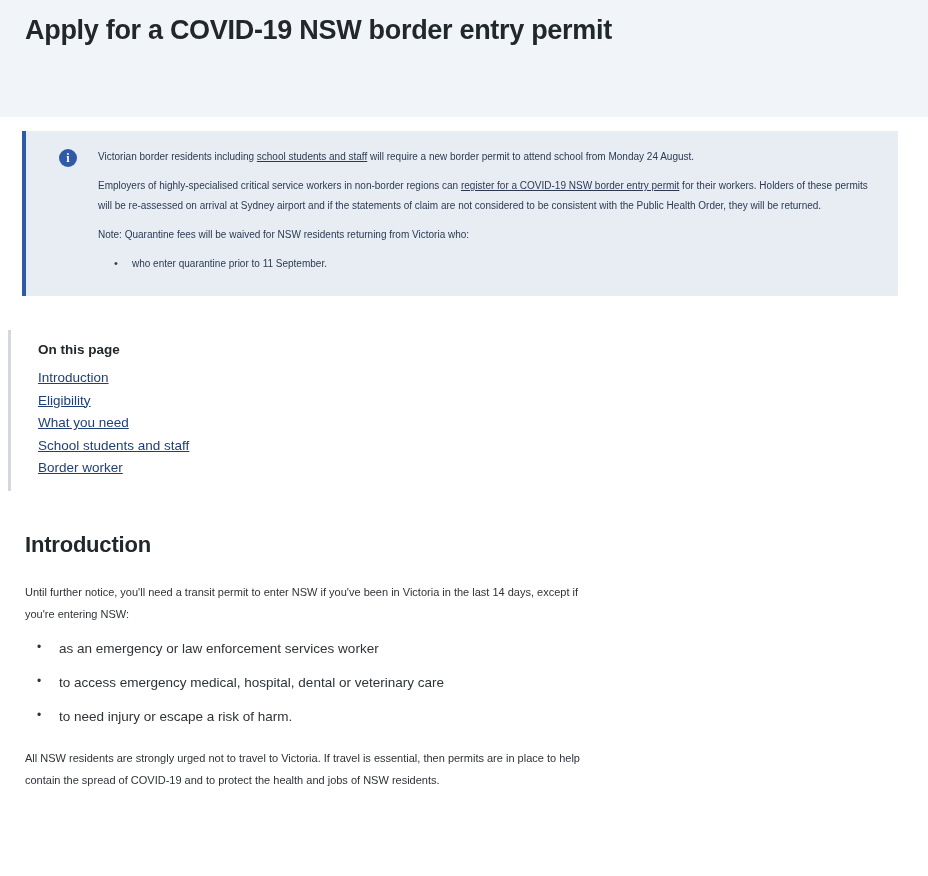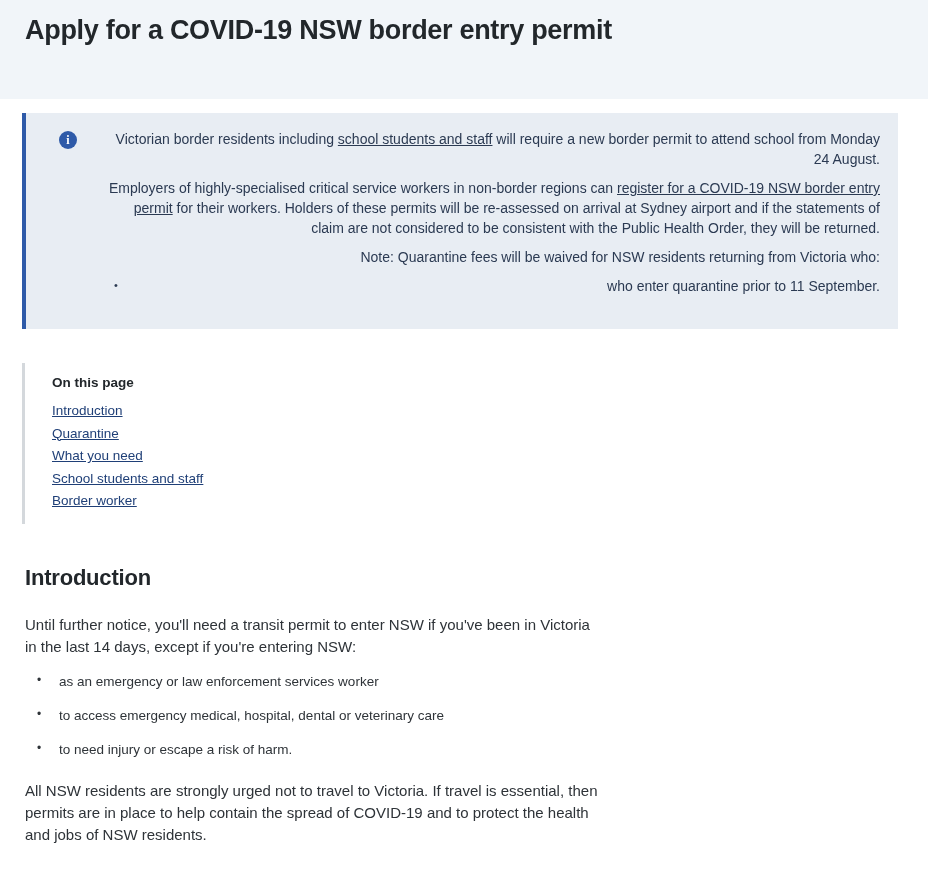--- a/index.html
+++ b/index.html
@@ -11,21 +11,21 @@
     height: 876px;
     background: #ffffff;
     font-family: "Liberation Sans", sans-serif;
     color: #22272b;
     overflow: hidden;
   }
 
   
   .page-header {
     background: #f1f5f9;
-    height: 99px;
+    height: 117px;
     padding: 0;
     box-sizing: border-box;
   }
   .page-title {
     margin: 0;
     padding: 12px 0 0 25px;
     font-size: 27px;
     line-height: 37px;
     font-weight: bold;
     letter-spacing: -0.3px;
@@ -55,60 +55,59 @@
     color: #ffffff;
     font-size: 12px;
     font-weight: bold;
     line-height: 18px;
     text-align: center;
     margin: 2px 21px 0 15px;
     font-family: "Liberation Serif", serif;
   }
   .callout-body {
     flex: 1 1 auto;
-    font-size: 14px;
+    font-size: 10px;
     line-height: 20px;
     color: #2b3a52;
-    text-align: right;
   }
   .callout-body p {
     margin: 0 0 9px 0;
   }
   .callout-body p:last-child {
     margin-bottom: 0;
   }
   .callout-body ul {
     margin: 2px 0 0 0;
     padding: 0 0 0 16px;
     list-style: none;
   }
   .callout-body li {
     position: relative;
     margin: 0 0 9px 0;
     padding-left: 18px;
     line-height: 20px;
   }
-  .callout-body li:last-child { margin-bottom: 15px; }
+  .callout-body li:last-child { margin-bottom: 4px; }
   .callout-body li::before {
     content: "\2022";
     position: absolute;
     left: 0;
     top: -1px;
     font-size: 11px;
     color: #2b3a52;
   }
   .callout-body a {
     color: #2b3a52;
     text-decoration: underline;
   }
   .note-label { font-weight: normal; }
 
   
   .onthispage {
-    margin: 34px 0 0 22px;
+    margin: 34px 0 0 8px;
     border-left: 3px solid #d4d8dc;
     padding: 12px 0 10px 27px;
     width: 400px;
     box-sizing: border-box;
   }
   .otp-title {
     font-size: 13.5px;
     font-weight: bold;
     color: #22272b;
     margin: 0 0 11px 0;
@@ -133,21 +132,21 @@
   .section-heading {
     margin: 0 0 22px 0;
     font-size: 22px;
     line-height: 28px;
     font-weight: bold;
     letter-spacing: -0.2px;
     color: #22272b;
   }
   .section p {
     margin: 0 0 14px 0;
-    font-size: 15px;
+    font-size: 11px;
     line-height: 22px;
     color: #2e3338;
     max-width: 580px;
   }
   .section ul {
     margin: 8px 0 20px 0;
     padding: 0 0 0 12px;
     list-style: none;
     max-width: 580px;
   }
@@ -193,21 +192,21 @@
       </ul>
 
     </div>
   </div>
 </div>
 
 <nav class="onthispage">
   <div class="otp-title">On this page</div>
   <ul class="otp-list">
     <li><a href="#">Introduction</a></li>
-    <li><a href="#">Quarantine</a></li>
+    <li><a href="#">Eligibility</a></li>
     <li><a href="#">What you need</a></li>
     <li><a href="#">School students and staff</a></li>
     <li><a href="#">Border worker</a></li>
   </ul>
 </nav>
 
 <section class="section">
   <h2 class="section-heading">Introduction</h2>
 
   <p>Until further notice, you'll need a transit permit to enter NSW if you've been in Victoria in the last 14 days, except if you're entering NSW:</p>

